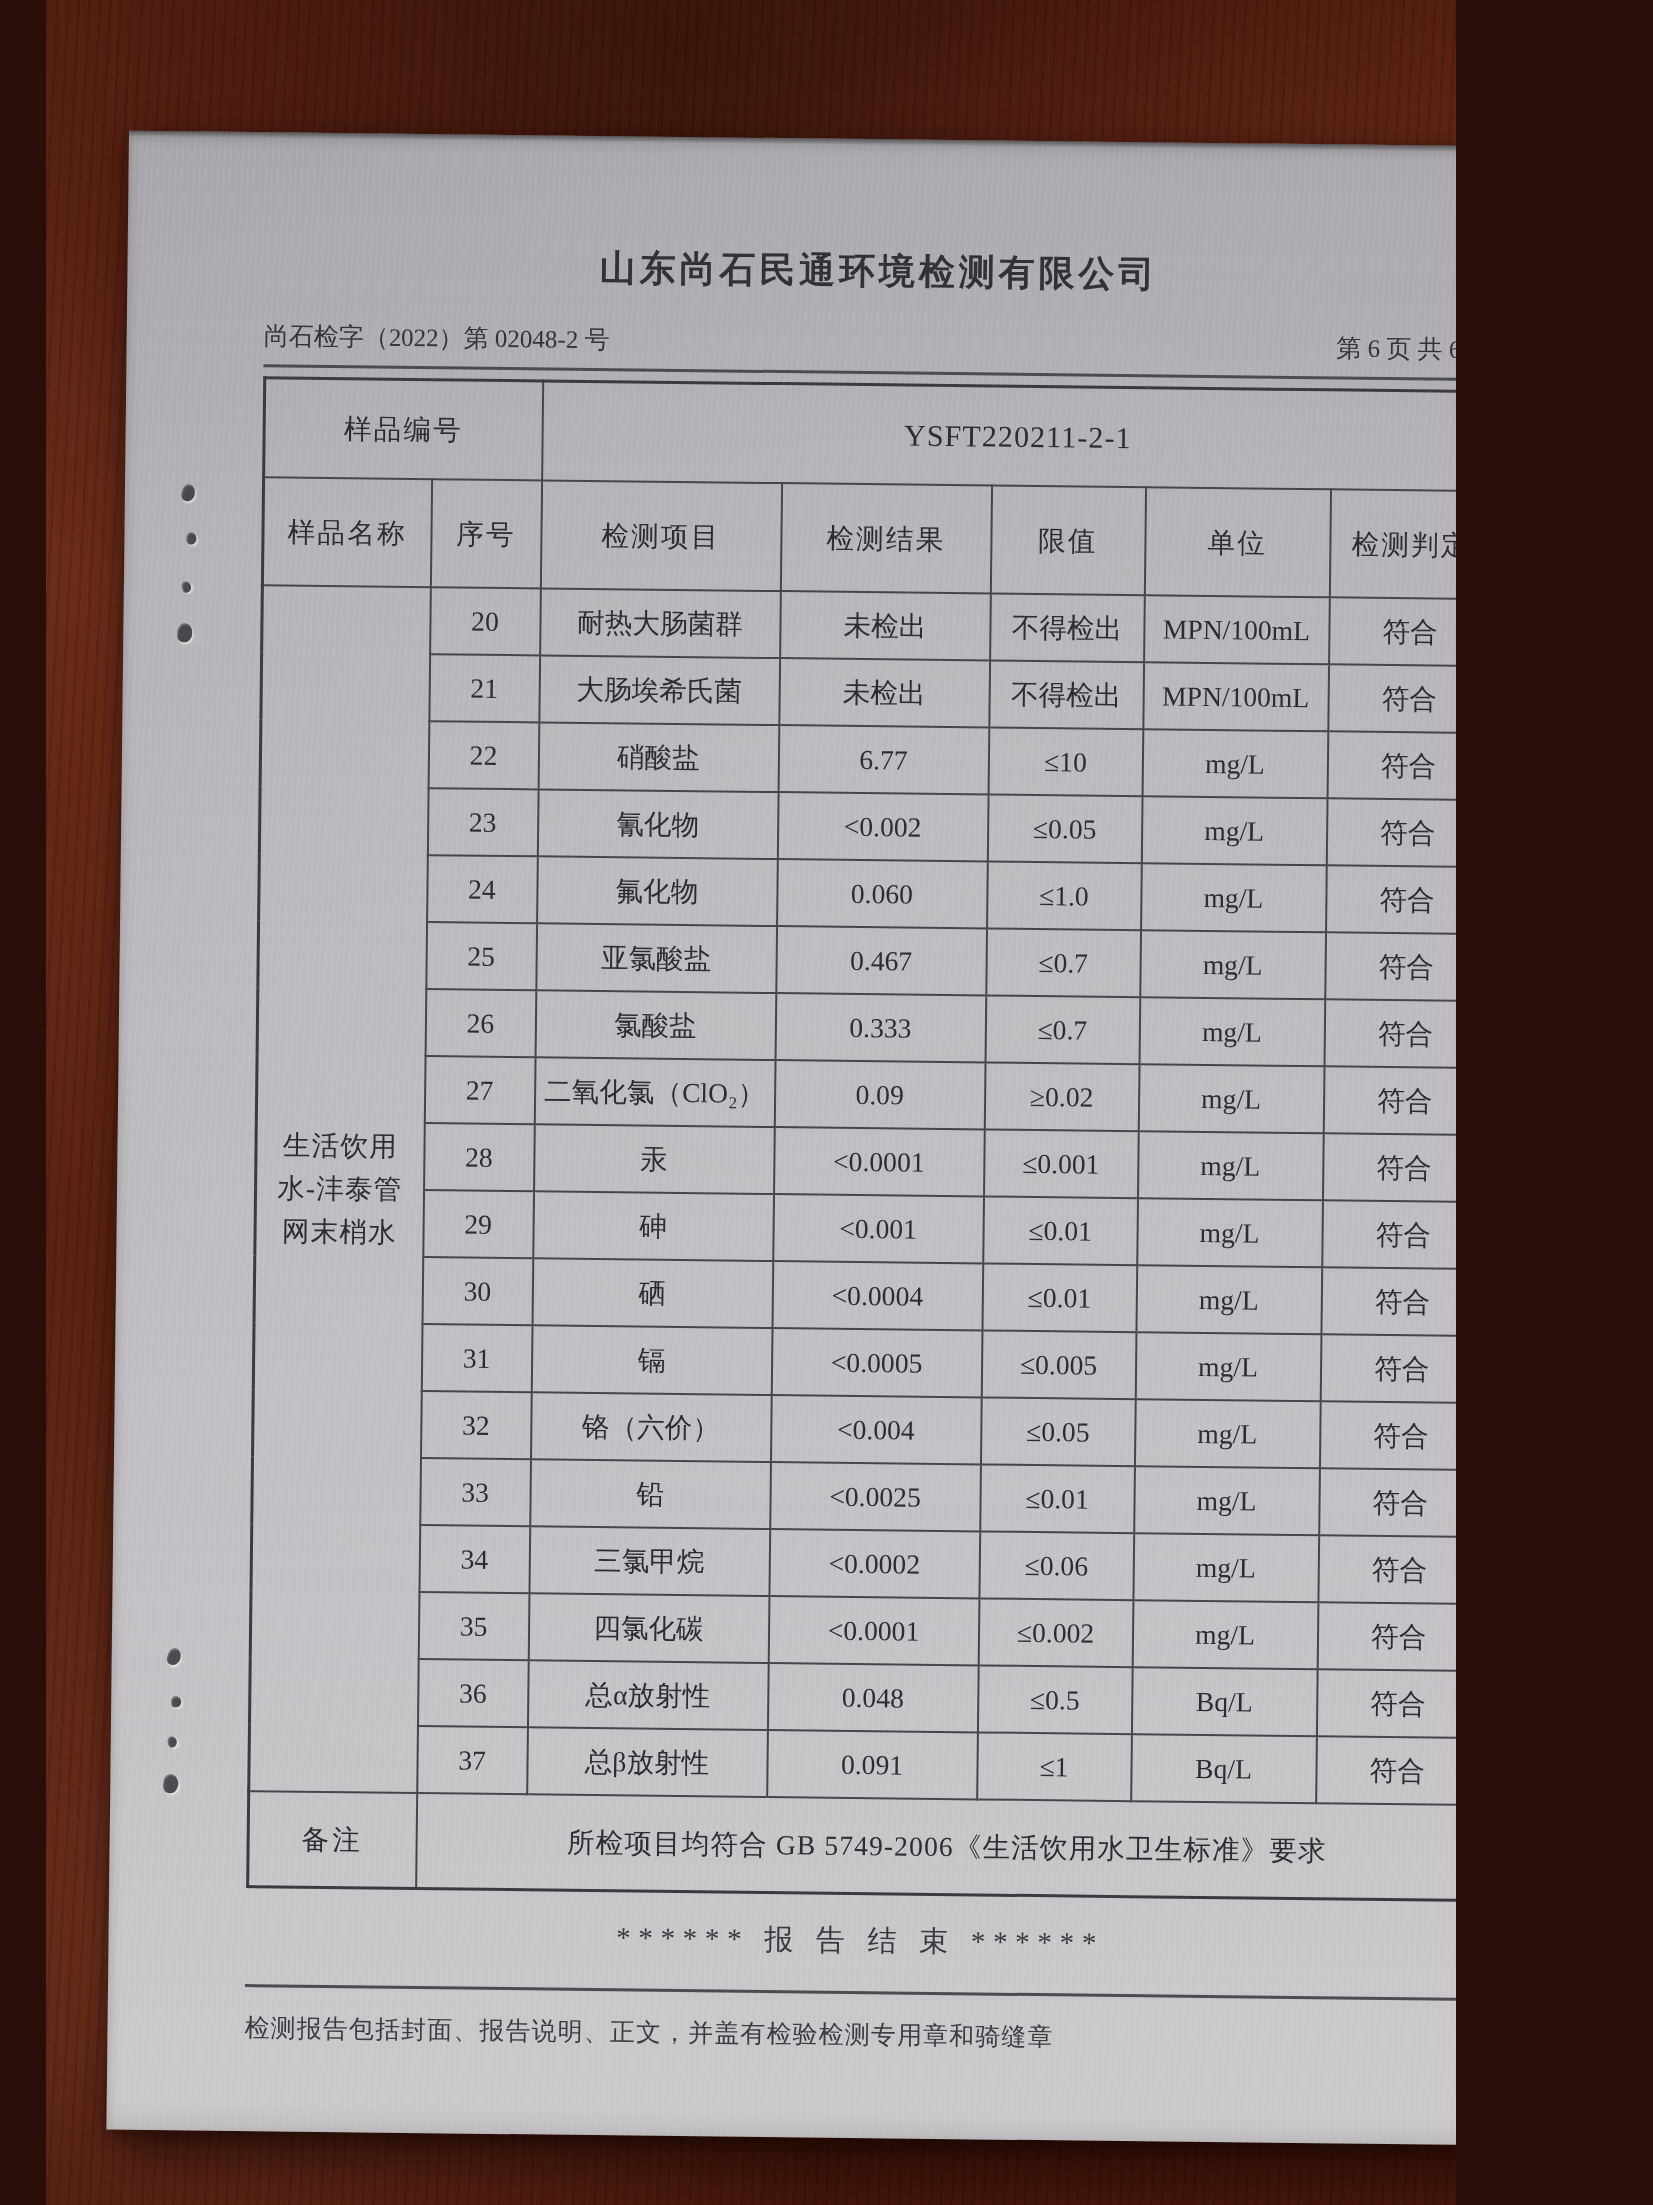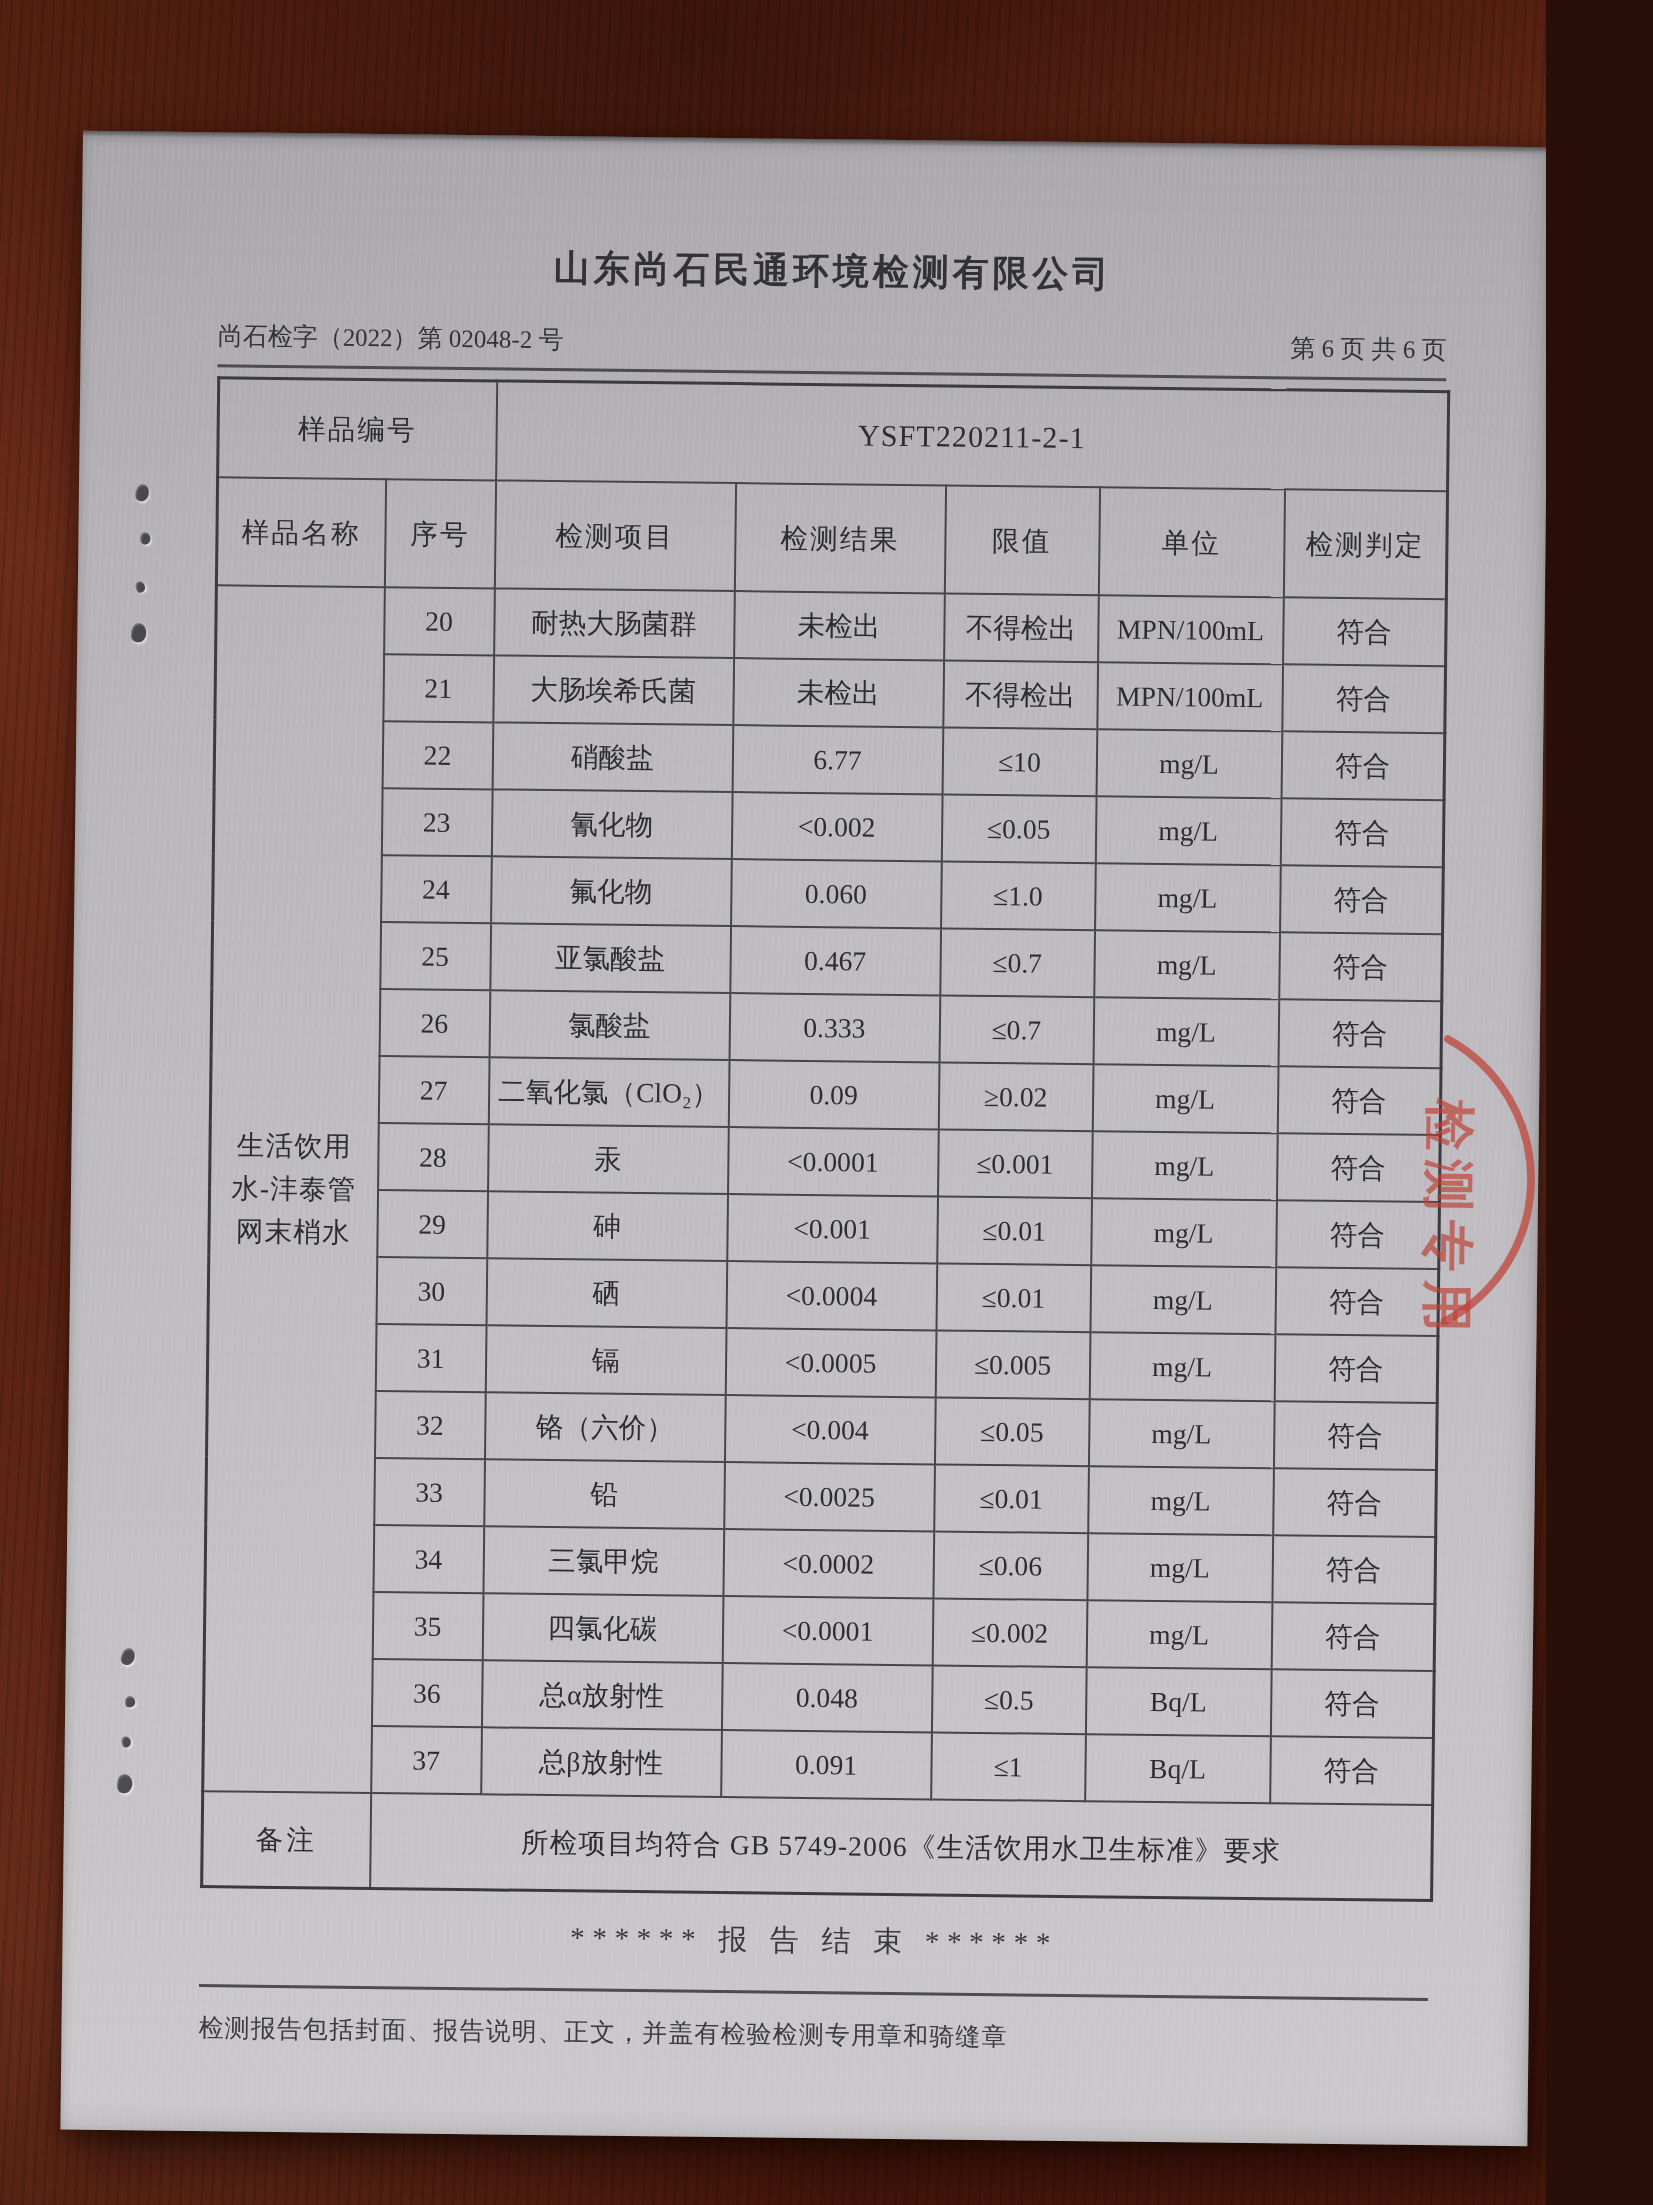--- a/index.html
+++ b/index.html
@@ -1,18 +1,19 @@
 <!DOCTYPE html>
 <html style="font-size:8.8px"><head>
 <meta charset="utf-8">
 <style>
   html,body{margin:0;padding:0;background:#2a0f09;}
   #scene{
-    position:relative;width:1546px;height:2205px;overflow:hidden;
+    position:relative;width:1410px;height:2205px;overflow:hidden;
     font-family:"Liberation Serif","DejaVu Serif",serif;
+    margin-left:46px;
   }
   
   #wood{
     position:absolute;inset:0;
     background:
       radial-gradient(120% 70% at 88% 42%, rgba(156,76,52,0.55), rgba(0,0,0,0) 62%),
       radial-gradient(90% 55% at 6% 88%, rgba(150,76,50,0.42), rgba(0,0,0,0) 58%),
       radial-gradient(110% 60% at 45% 2%, rgba(20,5,2,0.45), rgba(0,0,0,0) 55%),
       linear-gradient(8deg,#401409 0%, #5a2212 38%, #6b2c1a 68%, #572010 100%);
   }

